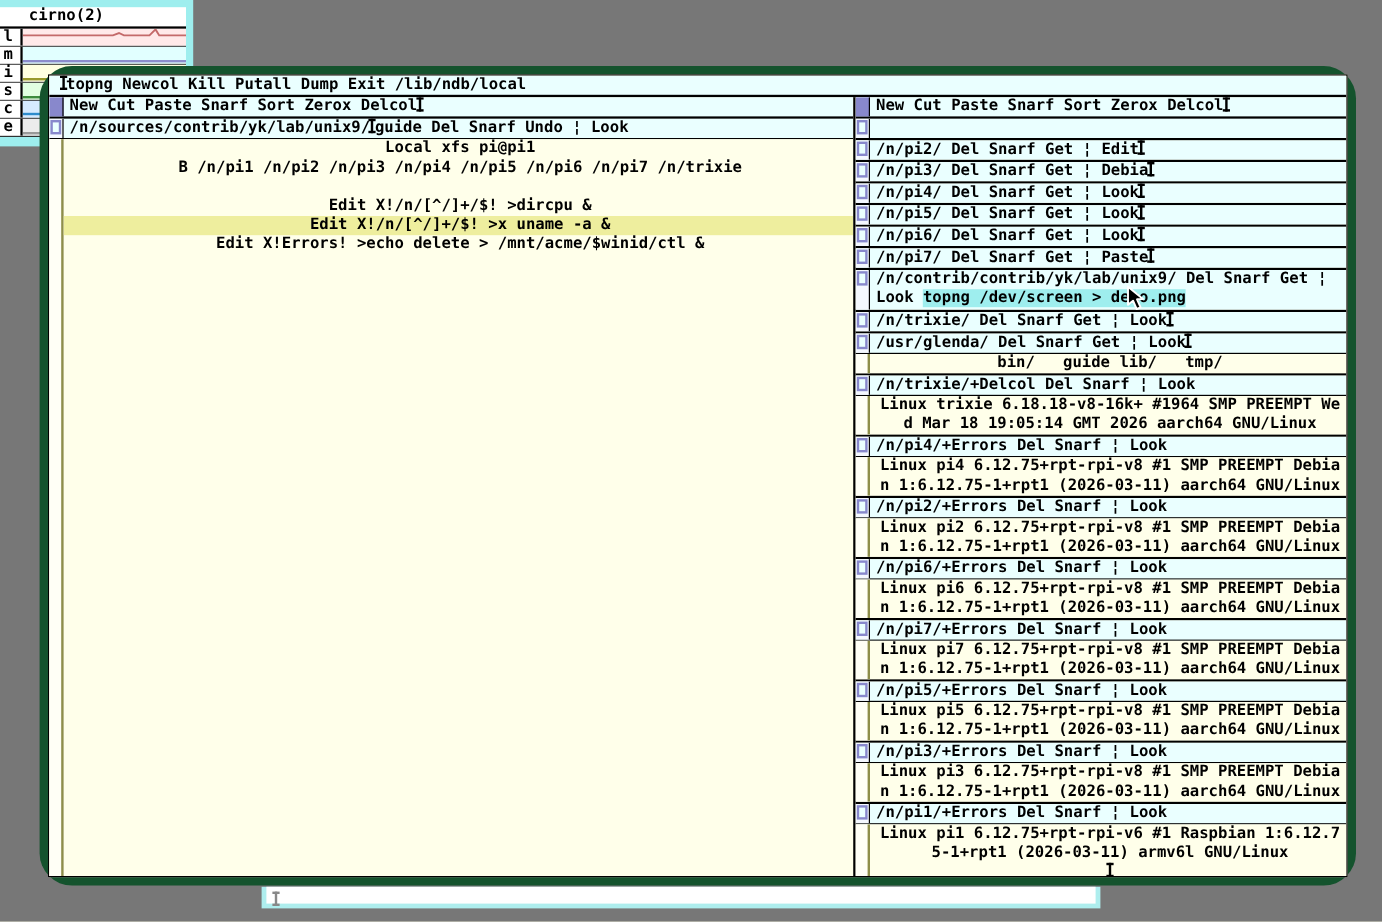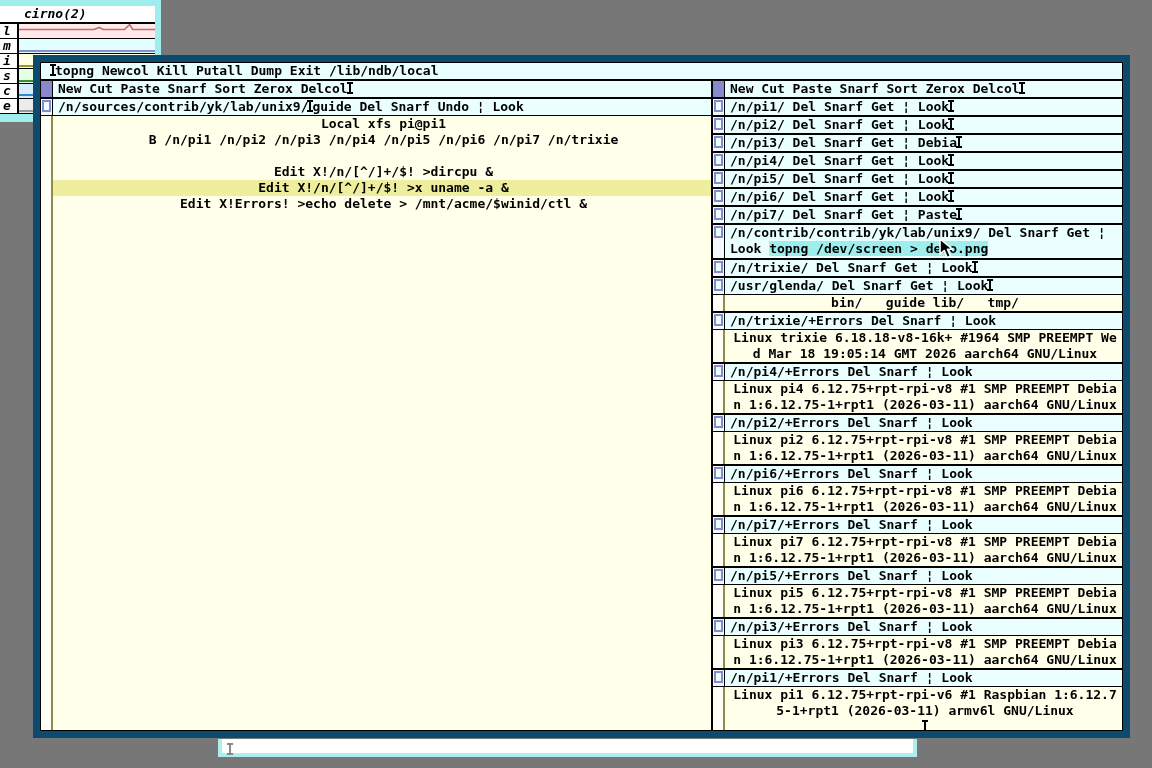--- a/index.html
+++ b/index.html
@@ -3,38 +3,38 @@
 <meta charset="utf-8">
 <style>
   html,body{margin:0;padding:0;}
   body{width:1152px;height:768px;position:relative;overflow:hidden;
        background:#777777;font-family:"DejaVu Sans Mono",monospace;font-weight:bold;color:#000;}
   .desktop{position:absolute;inset:0;}
 
   
   .stats-window{position:absolute;left:0;top:0;width:161px;height:122px;
     background:#9EEEEE;padding:6px 6px 8px 0;box-sizing:border-box;z-index:1;}
-  .stats-inner{background:#FFFFFF;width:100%;height:100%;box-sizing:border-box;font-style:italic;}
+  .stats-inner{background:#FFFFFF;width:100%;height:100%;box-sizing:border-box;}
   .stats-title{height:16px;font-size:13px;line-height:16px;padding-left:24px;
     border-bottom:2px solid #000;white-space:pre;}
   .stat-row{display:flex;height:15px;box-sizing:border-box;border-bottom:1px solid #000;}
   .stat-label{width:19px;flex:none;font-size:13px;line-height:14px;padding-left:3px;
     border-right:2px solid #000;background:#fff;box-sizing:border-box;}
   .stat-graph{flex:1;position:relative;overflow:hidden;}
   .stat-line{position:absolute;left:0;right:0;}
   .stat-svg{position:absolute;left:0;top:0;width:100%;height:100%;}
 
   
   .bg-window{position:absolute;left:218px;top:739px;width:699px;height:18px;
     background:#AEEEEE;padding:0 4px 4px 4px;box-sizing:border-box;z-index:1;}
   .bg-window-inner{background:#FFFFFF;width:100%;height:100%;padding-left:6px;box-sizing:border-box;}
 
   
   .acme{position:absolute;left:33px;top:55px;width:1097px;height:683px;
-    background:#0c4a6e;padding:7px;box-sizing:border-box;z-index:2;}
+    background:#14532d;padding:7px;box-sizing:border-box;z-index:2;border-radius:27px;}
   .acme-inner{width:100%;height:100%;background:#FFFFEA;border:1px solid #000;
     box-sizing:border-box;display:flex;flex-direction:column;overflow:hidden;}
   .main-tag{height:16px;flex:none;background:#EAFFFF;border-bottom:2px solid #000;
     font-size:13px;line-height:16px;padding-left:10px;white-space:pre;}
   .columns{flex:1;display:flex;min-height:0;}
   .col-left{width:670px;flex:none;border-right:2px solid #000;display:flex;flex-direction:column;overflow:hidden;}
   .col-right{flex:1;display:flex;flex-direction:column;overflow:hidden;}
 
   .col-tag{height:16px;flex:none;background:#EAFFFF;border-bottom:2px solid #000;display:flex;}
   .col-btn{width:12px;height:100%;flex:none;background:#8888CC;border-right:1px solid #000;box-sizing:border-box;}
@@ -150,29 +150,28 @@
           <div class="col-tag">
             <span class="col-btn"></span>
             <span class="tag-text"><span>New Cut Paste Snarf Sort Zerox Delcol</span><span class="caret"></span></span>
           </div>
 
         <div class="window tag-only">
               <div class="win-tag">
                 <span class="win-strip">
                   <span class="win-box"></span>
                 </span>
-                <span class="tag-text"><span>/n/pi1/ Del Snarf Get ¦ Look</span><span class="caret"></span></span>
-              </div>
-            </div>
-            <div class="window tag-only">
-              <div class="win-tag">
-                <span class="win-strip">
-                  <span class="win-box"></span>
-                </span>
-                <span class="tag-text"><span>/n/pi2/ Del Snarf Get ¦ Look</span><span class="caret"></span></span>
+              </div>
+            </div>
+            <div class="window tag-only">
+              <div class="win-tag">
+                <span class="win-strip">
+                  <span class="win-box"></span>
+                </span>
+                <span class="tag-text"><span>/n/pi2/ Del Snarf Get ¦ Edit</span><span class="caret"></span></span>
               </div>
             </div>
             <div class="window tag-only">
               <div class="win-tag">
                 <span class="win-strip">
                   <span class="win-box"></span>
                 </span>
                 <span class="tag-text"><span>/n/pi3/ Del Snarf Get ¦ Debia</span><span class="caret"></span></span>
               </div>
             </div>
@@ -234,21 +233,21 @@
               <div class="win-body fixed1">
                 <span class="body-strip"></span>
                 <div class="body-text"><div class="body-line">bin/   guide lib/   tmp/</div></div>
               </div>
             </div>
             <div class="window">
               <div class="win-tag">
                 <span class="win-strip">
                   <span class="win-box"></span>
                 </span>
-                <span class="tag-text"><span>/n/trixie/+Errors Del Snarf ¦ Look</span></span>
+                <span class="tag-text"><span>/n/trixie/+Delcol Del Snarf ¦ Look</span></span>
               </div>
               <div class="win-body fixed2">
                 <span class="body-strip"></span>
                 <div class="body-text"><div class="body-line">Linux trixie 6.18.18-v8-16k+ #1964 SMP PREEMPT We</div><div class="body-line">d Mar 18 19:05:14 GMT 2026 aarch64 GNU/Linux</div></div>
               </div>
             </div>
             <div class="window">
               <div class="win-tag">
                 <span class="win-strip">
                   <span class="win-box"></span>

